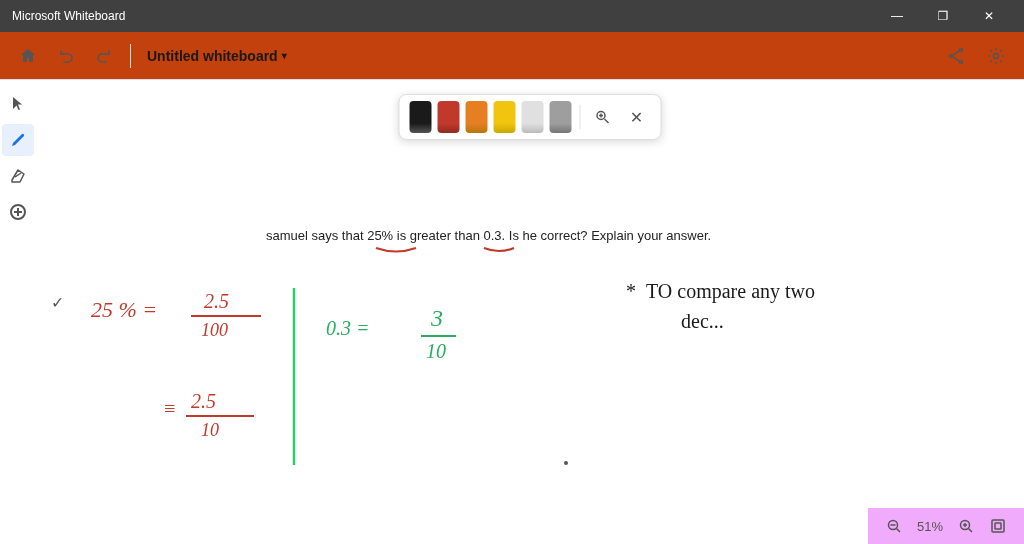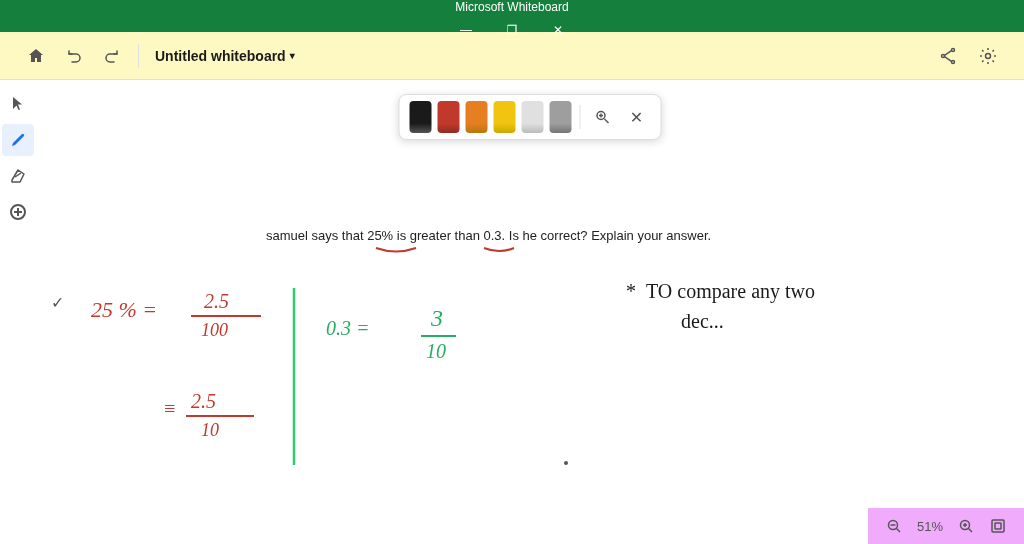--- a/index.html
+++ b/index.html
@@ -8,26 +8,25 @@
       height: 544px;
       overflow: hidden;
       font-family: 'Segoe UI', sans-serif;
       background: #fff;
       position: relative;
     }
 
     
     #titlebar {
       height: 32px;
-      background: #15803d;
+      background: #404040;
       display: flex;
       align-items: center;
       padding: 0 12px;
       justify-content: space-between;
-      flex-direction: column;
     }
     #titlebar-left {
       display: flex;
       align-items: center;
       gap: 8px;
     }
     #titlebar-controls {
       display: flex;
       align-items: center;
       gap: 0;
@@ -41,25 +40,25 @@
       color: #fff;
       font-size: 12px;
       cursor: pointer;
       background: transparent;
       border: none;
     }
 
     
     #menubar {
       height: 48px;
-      background: #fef9c3;
+      background: #c2410c;
       border-bottom: 1px solid #e0e0e0;
       display: flex;
       align-items: center;
-      padding: 0 20px;
+      padding: 0 12px;
       gap: 24px;
     }
     #menubar-left {
       display: flex;
       align-items: center;
       gap: 6px;
     }
     .menu-btn {
       width: 32px;
       height: 32px;

